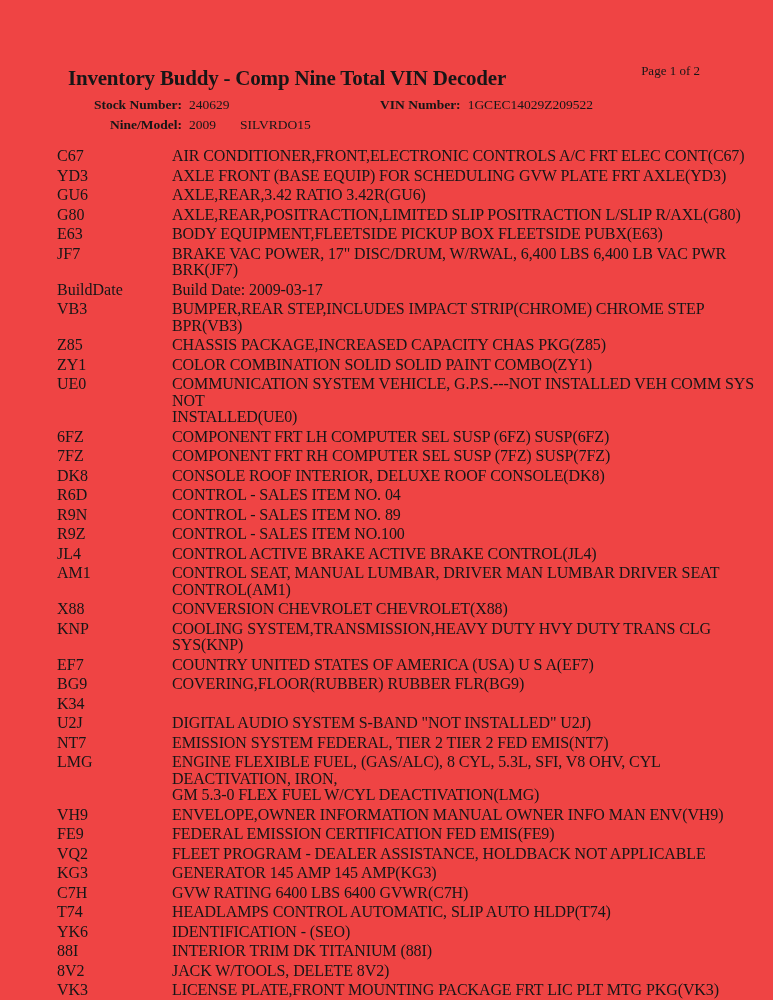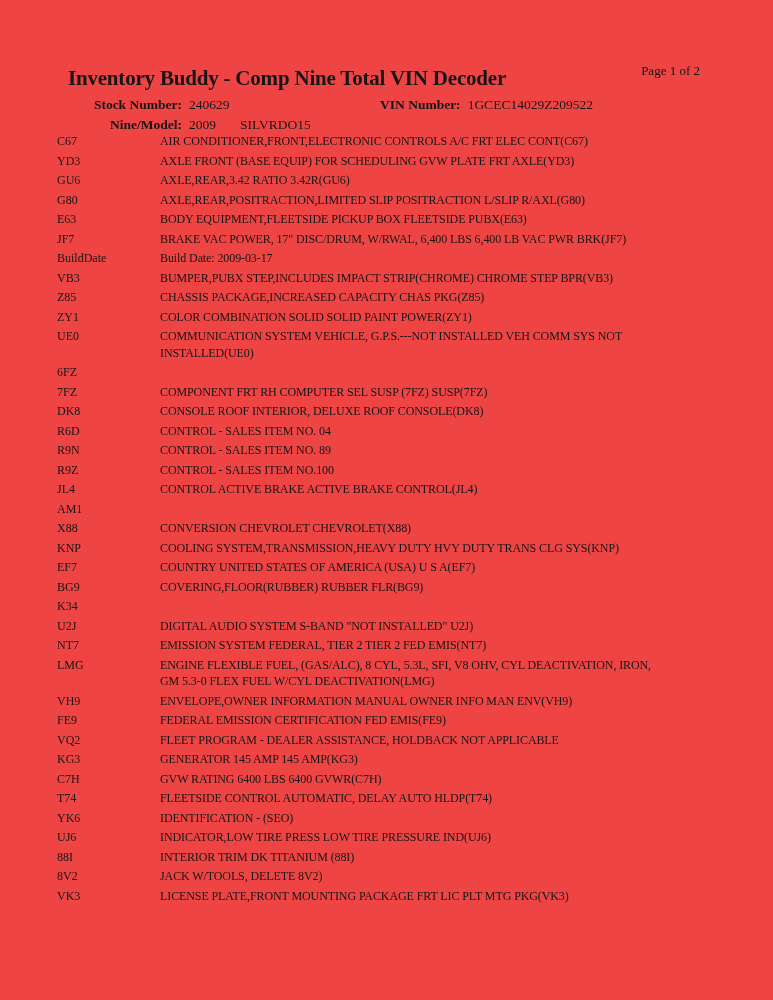--- a/index.html
+++ b/index.html
@@ -38,28 +38,28 @@
     font-weight:bold;
   }
   .meta-value { padding-left:7px; }
   .meta-value.stock { width:198px; flex:none; box-sizing:border-box; }
   .meta-value.year { width:58px; flex:none; box-sizing:border-box; }
   .meta-value.model { padding-left:0; }
   .vin-group { display:flex; }
   .vin-group .meta-label { width:auto; }
   .options-table {
     position:absolute;
-    left:57px; top:133px;
+    left:57px; top:148px;
     width:706px;
-    font-size:12px;
+    font-size:16px;
     line-height:16.5px;
   }
   .row { display:flex; margin-bottom:3px; }
   .code { width:103px; flex:none; }
-  .desc { width:603px; white-space:pre-wrap; letter-spacing:-0.1px; }
+  .desc { width:603px; white-space:pre-wrap; letter-spacing:-0.1px;margin-left:12px; }
 </style>
 </head>
 <body>
 
 <div class="page">
 
   <div class="doc-title">Inventory Buddy - Comp Nine Total VIN Decoder</div>
 
   <div class="page-indicator">Page 1 of 2</div>
 
@@ -103,37 +103,38 @@
       <div class="row">
         <div class="code">JF7</div>
         <div class="desc">BRAKE VAC POWER, 17" DISC/DRUM, W/RWAL, 6,400 LBS 6,400 LB VAC PWR BRK(JF7)</div>
       </div>
       <div class="row">
         <div class="code">BuildDate</div>
         <div class="desc">Build Date: 2009-03-17</div>
       </div>
       <div class="row">
         <div class="code">VB3</div>
-        <div class="desc">BUMPER,PUBX STEP,INCLUDES IMPACT STRIP(CHROME) CHROME STEP BPR(VB3)</div>
+        <div class="desc">BUMPER,REAR STEP,INCLUDES IMPACT STRIP(CHROME) CHROME STEP BPR(VB3)</div>
       </div>
       <div class="row">
         <div class="code">Z85</div>
         <div class="desc">CHASSIS PACKAGE,INCREASED CAPACITY CHAS PKG(Z85)</div>
       </div>
       <div class="row">
         <div class="code">ZY1</div>
-        <div class="desc">COLOR COMBINATION SOLID SOLID PAINT POWER(ZY1)</div>
+        <div class="desc">COLOR COMBINATION SOLID SOLID PAINT COMBO(ZY1)</div>
       </div>
       <div class="row">
         <div class="code">UE0</div>
         <div class="desc">COMMUNICATION SYSTEM VEHICLE, G.P.S.---NOT INSTALLED VEH COMM SYS NOT
 INSTALLED(UE0)</div>
       </div>
       <div class="row">
         <div class="code">6FZ</div>
+        <div class="desc">COMPONENT FRT LH COMPUTER SEL SUSP (6FZ) SUSP(6FZ)</div>
       </div>
       <div class="row">
         <div class="code">7FZ</div>
         <div class="desc">COMPONENT FRT RH COMPUTER SEL SUSP (7FZ) SUSP(7FZ)</div>
       </div>
       <div class="row">
         <div class="code">DK8</div>
         <div class="desc">CONSOLE ROOF INTERIOR, DELUXE ROOF CONSOLE(DK8)</div>
       </div>
       <div class="row">
@@ -147,20 +148,21 @@
       <div class="row">
         <div class="code">R9Z</div>
         <div class="desc">CONTROL - SALES ITEM NO.100</div>
       </div>
       <div class="row">
         <div class="code">JL4</div>
         <div class="desc">CONTROL ACTIVE BRAKE ACTIVE BRAKE CONTROL(JL4)</div>
       </div>
       <div class="row">
         <div class="code">AM1</div>
+        <div class="desc">CONTROL SEAT, MANUAL LUMBAR, DRIVER MAN LUMBAR DRIVER SEAT CONTROL(AM1)</div>
       </div>
       <div class="row">
         <div class="code">X88</div>
         <div class="desc">CONVERSION CHEVROLET CHEVROLET(X88)</div>
       </div>
       <div class="row">
         <div class="code">KNP</div>
         <div class="desc">COOLING SYSTEM,TRANSMISSION,HEAVY DUTY HVY DUTY TRANS CLG SYS(KNP)</div>
       </div>
       <div class="row">
@@ -202,31 +204,27 @@
       <div class="row">
         <div class="code">KG3</div>
         <div class="desc">GENERATOR 145 AMP 145 AMP(KG3)</div>
       </div>
       <div class="row">
         <div class="code">C7H</div>
         <div class="desc">GVW RATING 6400 LBS 6400 GVWR(C7H)</div>
       </div>
       <div class="row">
         <div class="code">T74</div>
-        <div class="desc">FLEETSIDE CONTROL AUTOMATIC, DELAY AUTO HLDP(T74)</div>
+        <div class="desc">HEADLAMPS CONTROL AUTOMATIC, SLIP AUTO HLDP(T74)</div>
       </div>
       <div class="row">
         <div class="code">YK6</div>
         <div class="desc">IDENTIFICATION - (SEO)</div>
       </div>
       <div class="row">
-        <div class="code">UJ6</div>
-        <div class="desc">INDICATOR,LOW TIRE PRESS LOW TIRE PRESSURE IND(UJ6)</div>
-      </div>
-      <div class="row">
         <div class="code">88I</div>
         <div class="desc">INTERIOR TRIM DK TITANIUM (88I)</div>
       </div>
       <div class="row">
         <div class="code">8V2</div>
         <div class="desc">JACK W/TOOLS, DELETE 8V2)</div>
       </div>
       <div class="row">
         <div class="code">VK3</div>
         <div class="desc">LICENSE PLATE,FRONT MOUNTING PACKAGE FRT LIC PLT MTG PKG(VK3)</div>

